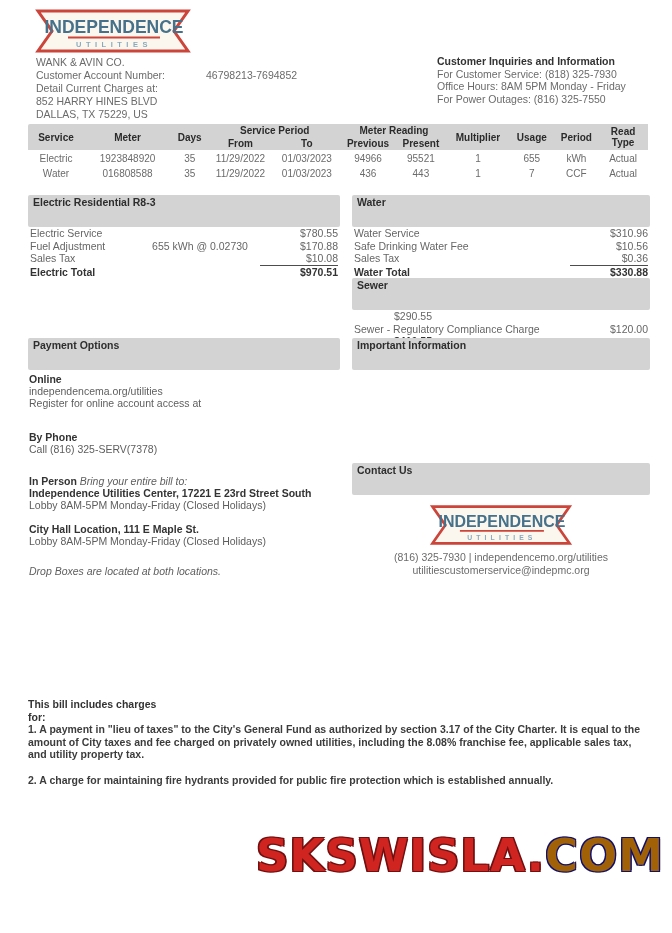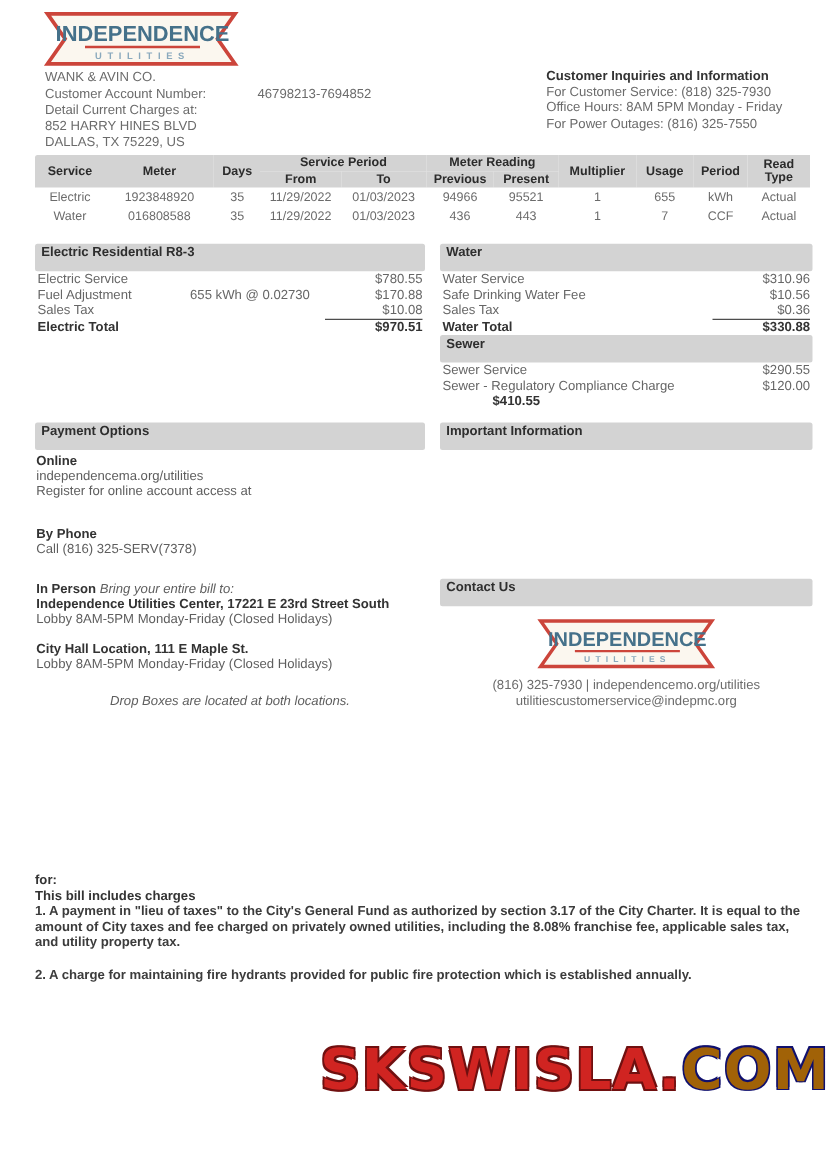--- a/index.html
+++ b/index.html
@@ -19,39 +19,39 @@
   .inquiries { position:absolute; left:437px; top:55px; font-size:10.5px; color:#6b6b6b; line-height:12.5px; }
   .bold-dark { font-weight:bold; color:#333333; }
 
   
   .meter-table { position:absolute; left:28px; top:124px; width:620px; border-collapse:collapse; table-layout:fixed; font-size:10px; }
   .meter-table th { background:#d3d3d3; color:#2b2b2b; font-weight:bold; padding:1px 2px; text-align:center; vertical-align:middle; line-height:11px; }
   .meter-table td { color:#6b6b6b; text-align:center; padding:3px 2px 1px 2px; line-height:11px; }
   .meter-table thead tr:first-child th:first-child { border-radius:2px 0 0 0; }
 
   
-  .bar { background:#d3d3d3; font-weight:bold; color:#2e2e2e; font-size:10.5px; line-height:13px; height:22px; padding:1px 5px 0 5px; border-radius:2px; }
+  .bar { background:#d3d3d3; font-weight:bold; color:#2e2e2e; font-size:10.5px; line-height:13px; height:32px; padding:1px 5px 0 5px; border-radius:2px; }
 
   
   .left-col  { position:absolute; left:28px;  top:195px; width:312px; }
   .right-col { position:absolute; left:352px; top:195px; width:298px; }
   .charge-row { display:flex; font-size:10.5px; color:#666666; line-height:12.5px; padding:0 2px; }
   .charge-row .clabel  { flex:1; }
   .charge-row .cdetail { width:120px; text-align:center; }
   .charge-row .camount { width:78px; text-align:right; }
   .charge-row.uline .camount { border-bottom:1px solid #4d4d4d; }
   .charge-row.total { font-weight:bold; color:#333333; }
 
   
   .pay-col { position:absolute; left:28px; top:338px; width:312px; font-size:10.5px; color:#5e5e5e; line-height:12px; }
   .info-col { position:absolute; left:352px; top:338px; width:298px; }
   .contact-col { position:absolute; left:352px; top:463px; width:298px; text-align:center; }
   .pay-block { margin-top:10px; padding:0 1px; }
   .pay-block.first { margin-top:3px; }
-  .it { font-style:italic;text-align:center; }
+  .it { font-style:italic; }
   .logo-contact { width:150px; height:42px; margin-top:9px; }
   .contact-lines { font-size:10.5px; color:#6b6b6b; line-height:12.5px; margin-top:1px; }
 
   
   .footnotes { position:absolute; left:28px; top:698px; width:620px; font-size:10.5px; line-height:12.5px; color:#3c3c3c; }
   .footnotes .note { font-weight:600; margin-top:0; }
   .footnotes .note2 { margin-top:13px; font-weight:600; }
 
   
   .watermark { position:absolute; left:256px; top:829px; font-size:45px; font-weight:bold; letter-spacing:1px; font-family:"DejaVu Sans", sans-serif; white-space:nowrap; }
@@ -192,21 +192,20 @@
     <div class="charge-row uline">
       <span class="clabel">Sales Tax</span>
       <span class="camount">$0.36</span>
     </div>
     <div class="charge-row total">
       <span class="clabel">Water Total</span>
       <span class="camount">$330.88</span>
     </div>
     <div class="bar">Sewer</div>
     <div class="charge-row">
-      <span class="clabel">Sewer Service</span>
       <span class="camount">$290.55</span>
     </div>
     <div class="charge-row">
       <span class="clabel">Sewer - Regulatory Compliance Charge</span>
       <span class="camount">$120.00</span>
     </div>
     <div class="charge-row total">
       <span class="camount">$410.55</span>
     </div>
   </div>
@@ -249,22 +248,22 @@
       <line x1="34" y1="29.5" x2="126" y2="29.5" stroke="#cc453b" stroke-width="2"></line>
       <text x="80" y="39" text-anchor="middle" font-size="7.5" font-weight="bold" letter-spacing="4.5" fill="#8aa9bd">UTILITIES</text>
     </svg>
     <div class="contact-lines">
       <div>(816) 325-7930 | independencemo.org/utilities</div>
       <div>utilitiescustomerservice@indepmc.org</div>
     </div>
   </div>
 
   <div class="footnotes">
+    <div class="bold-dark">This bill includes charges</div>
     <div class="bold-dark">for:</div>
-    <div class="bold-dark">This bill includes charges</div>
     <div class="note">1. A payment in "lieu of taxes" to the City's General Fund as authorized by section 3.17 of the City Charter. It is equal to the amount of City taxes and fee charged on privately owned utilities, including the 8.08% franchise fee, applicable sales tax, and utility property tax.</div>
     <div class="note2">2. A charge for maintaining fire hydrants provided for public fire protection which is established annually.</div>
   </div>
 
   <div class="watermark">
     <span class="wm-main">SKSWISLA.</span><span class="wm-suffix">COM</span>
   </div>
 
 </div>
 

